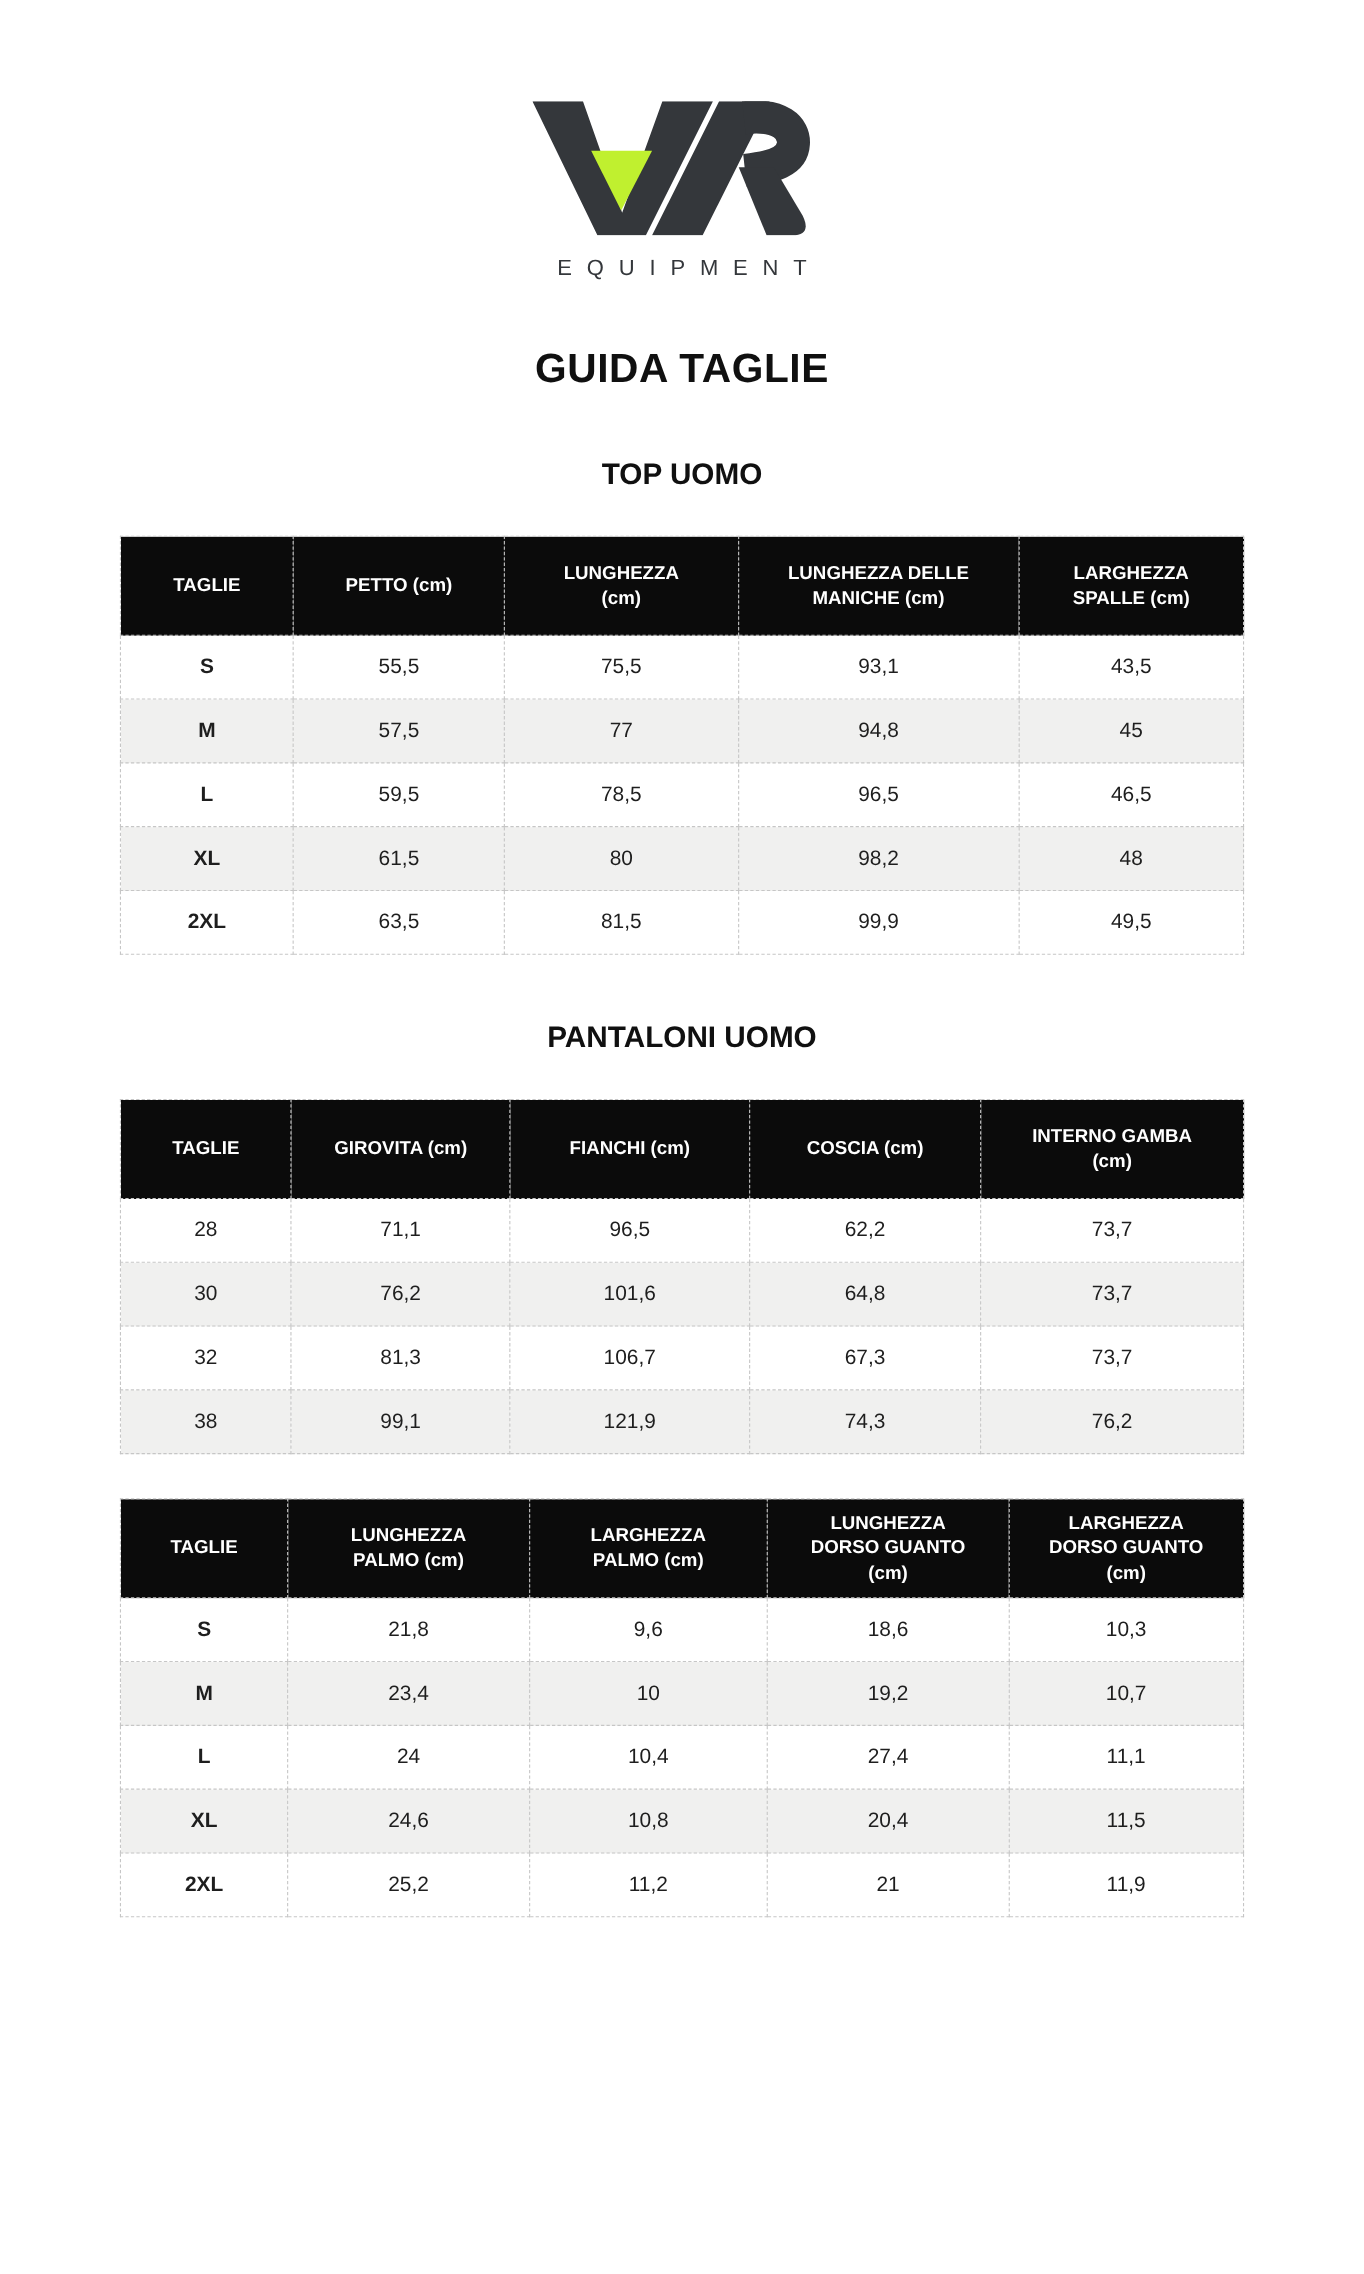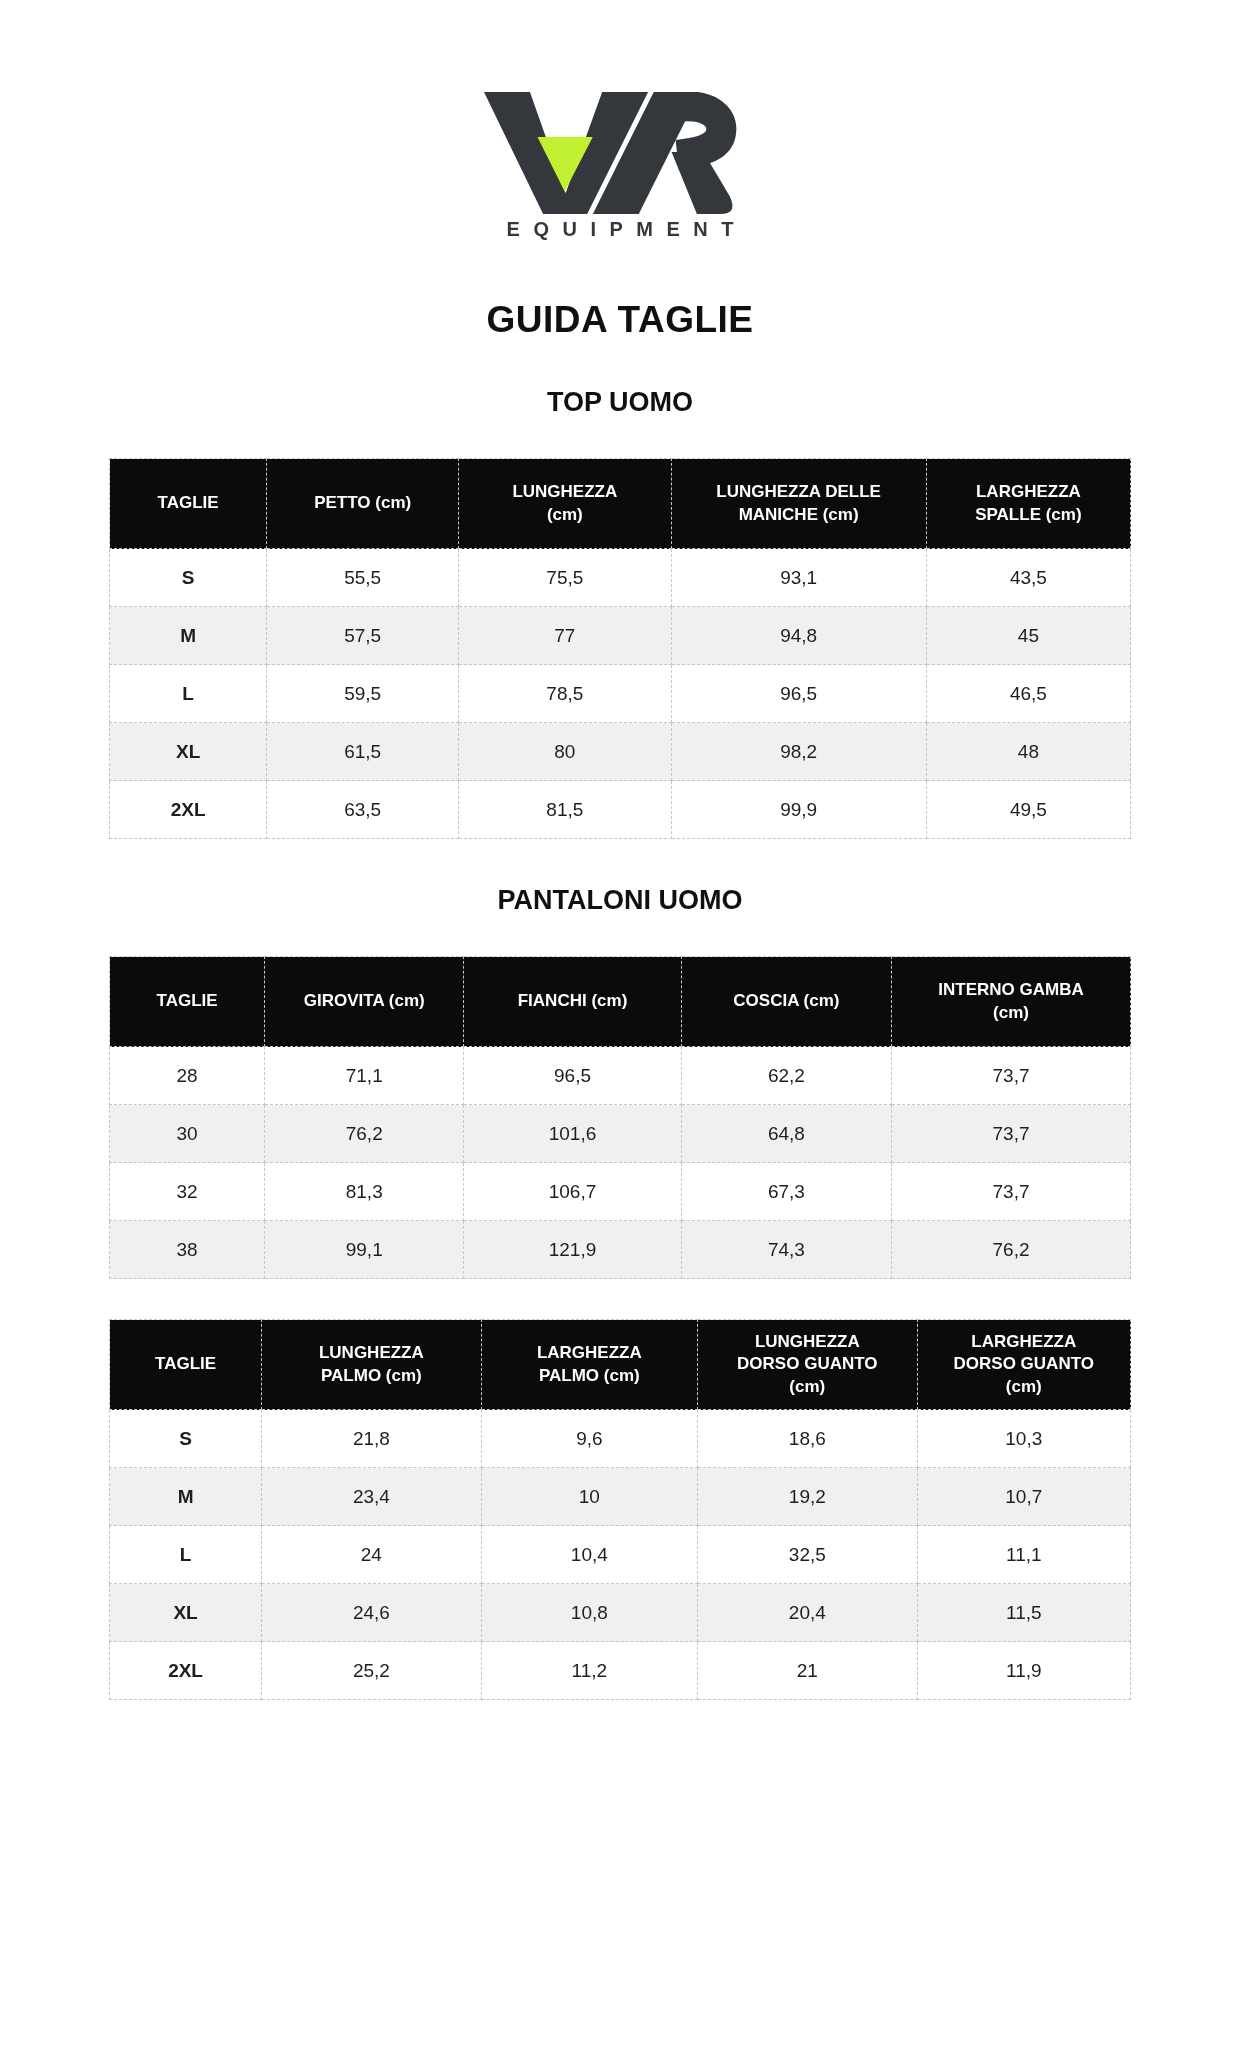--- a/index.html
+++ b/index.html
@@ -7,30 +7,30 @@
     width:1240px;min-height:2067px;background:#ffffff;
     font-family:"Liberation Sans","DejaVu Sans",sans-serif;
     color:var(--body_text,#1e1e1e);
   }
   .page{padding-top:92px;}
   .brand{text-align:center;}
   .brand svg{display:inline-block;overflow:hidden;}
   .logo-dark{fill:var(--logo-dark,#34373b);}
   .logo-stroke{fill:none;stroke:var(--logo-dark,#34373b);stroke-width:32;}
   .equipment{
-    text-align:center;
-    font-size:20px;font-weight:700;color:var(--logo-dark,#34373b);
+    margin-top:14px;text-align:center;
+    font-size:20px;font-weight:400;color:var(--logo-dark,#34373b);
     letter-spacing:13.5px;padding-left:13.5px;
   }
   .page-title{
     margin:58px 0 16px;text-align:center;
     font-size:37px;font-weight:700;color:#101010;letter-spacing:.5px;
   }
   .section-title{
-    margin:46px 0 0;text-align:center;
+    margin:60px 0 0;text-align:center;
     font-size:27px;font-weight:700;color:#101010;
   }
   .sizes-table{
     width:1022px;margin:40px auto 0;
     border-collapse:collapse;table-layout:fixed;
   }
   .sizes-table th{
     background:var(--header_bg,#0b0b0b);color:var(--header_text,#ffffff);
     font-size:17px;font-weight:700;line-height:1.3;
     white-space:pre-line;height:90px;box-sizing:border-box;
@@ -217,21 +217,21 @@
               <td class="bold">M</td>
               <td>23,4</td>
               <td>10</td>
               <td>19,2</td>
               <td>10,7</td>
             </tr>
             <tr>
               <td class="bold">L</td>
               <td>24</td>
               <td>10,4</td>
-              <td>32,5</td>
+              <td>27,4</td>
               <td>11,1</td>
             </tr>
             <tr>
               <td class="bold">XL</td>
               <td>24,6</td>
               <td>10,8</td>
               <td>20,4</td>
               <td>11,5</td>
             </tr>
             <tr>

